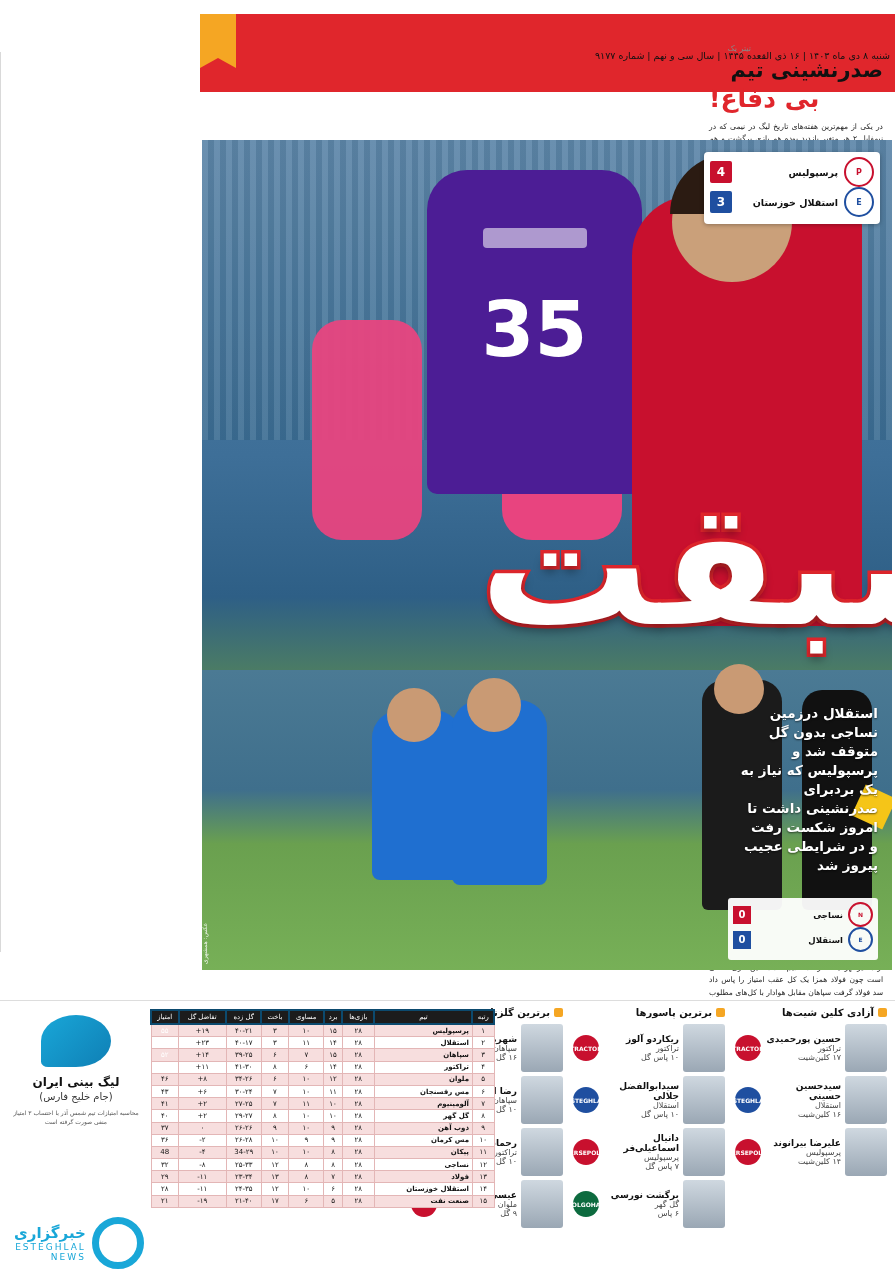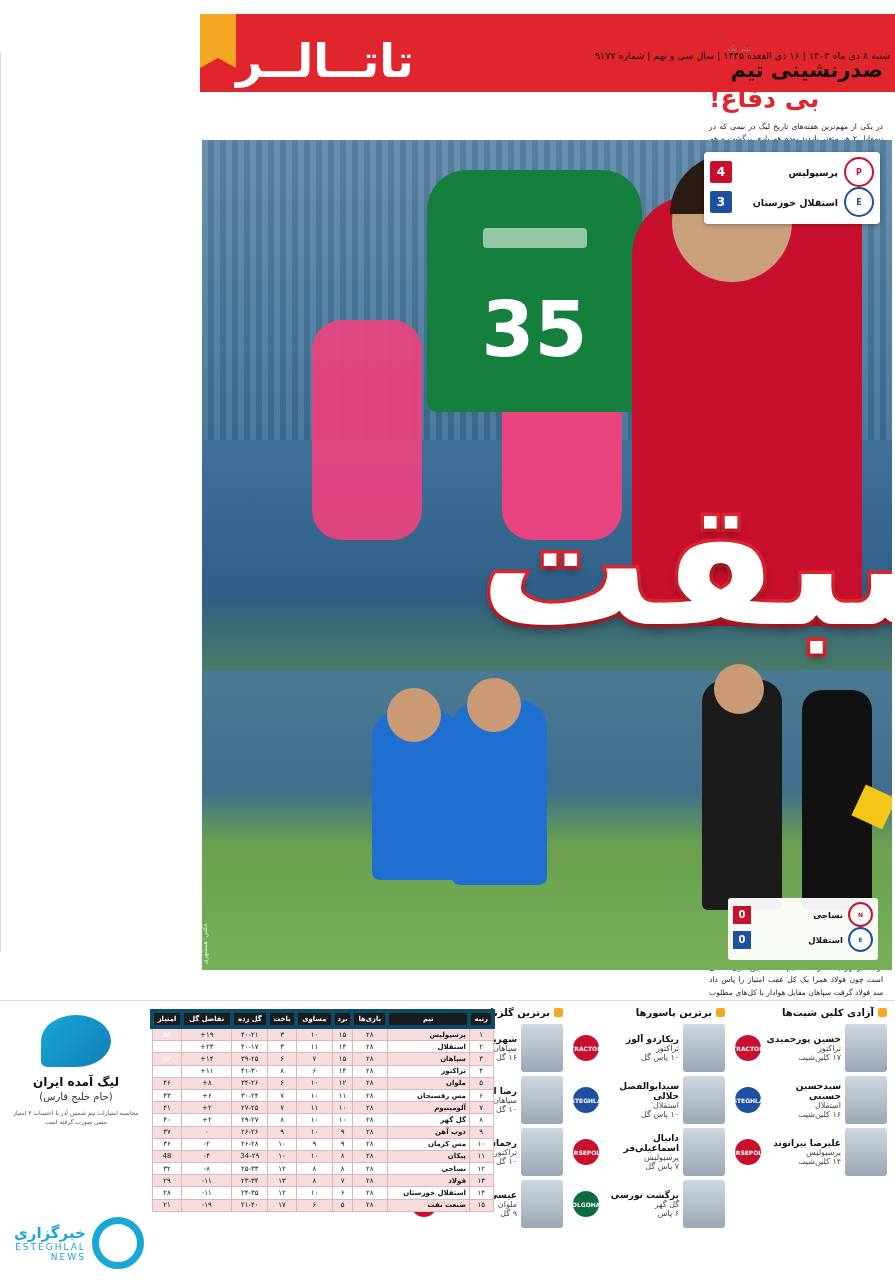--- a/index.html
+++ b/index.html
@@ -27,21 +27,21 @@
   .vrule{position:absolute;top:52px;left:0;width:1px;height:900px;background:#d9d9d9;}
 
   
   .main-photo{position:absolute;top:140px;left:202px;width:690px;height:830px;background:#2a6ca8;overflow:hidden;}
   .photo-sky{position:absolute;inset:0;background:linear-gradient(180deg,#4f7fa8 0%,#3e6f98 38%,#2e5f86 55%,#5f8f4e 70%,#6aa04f 100%);}
   .crowd{position:absolute;top:0;left:0;width:690px;height:300px;background:
      repeating-linear-gradient(90deg, rgba(255,255,255,.10) 0 6px, rgba(0,0,0,.05) 6px 12px),
      linear-gradient(180deg,#5e86a8,#3b6d92);opacity:.9;}
   .pitch{position:absolute;bottom:0;left:0;width:690px;height:250px;background:linear-gradient(180deg,#76ad55,#5d994a);}
   .pitch-line{position:absolute;bottom:112px;left:0;width:690px;height:4px;background:rgba(255,255,255,.75);}
-  .player-blue{position:absolute;top:30px;left:225px;width:215px;height:242px;background:#15803d;border-radius:40px 40px 10px 10px;}
+  .player-blue{position:absolute;top:30px;left:225px;width:215px;height:324px;background:#4c1d95;border-radius:40px 40px 10px 10px;}
   .player-blue .num{position:absolute;top:115px;left:0;width:215px;text-align:center;color:#fff;font-size:76px;font-weight:bold;font-family:"DejaVu Sans",sans-serif;}
   .player-blue .chest{position:absolute;top:58px;left:56px;width:104px;height:20px;background:rgba(255,255,255,.55);border-radius:4px;}
   .player-red{position:absolute;top:56px;left:430px;width:230px;height:430px;background:#c8102e;border-radius:60px 30px 14px 14px;}
   .head-red{position:absolute;top:22px;left:470px;width:120px;height:120px;border-radius:50%;background:#caa07a;}
   .hair-red{position:absolute;top:14px;left:468px;width:124px;height:60px;border-radius:62px 62px 0 0;background:#2b1b12;}
   .pink-a{position:absolute;top:150px;left:300px;width:120px;height:250px;background:#e8447f;border-radius:30px;}
   .pink-b{position:absolute;top:180px;left:110px;width:110px;height:220px;background:#e8447f;border-radius:30px;opacity:.95;}
 
   
   .scorebox{position:absolute;top:12px;right:12px;width:176px;height:72px;background:#fff;border-radius:4px;box-shadow:0 1px 4px rgba(0,0,0,.3);direction:rtl;padding:5px 6px;box-sizing:border-box;}
@@ -82,21 +82,21 @@
   .stat-face{width:42px;height:48px;background:linear-gradient(180deg,#cfd8e0,#9aa7b4);border-radius:3px;}
   .stat-txt{flex:1;text-align:right;}
   .stat-name{font-size:9px;font-weight:bold;color:#111;}
   .stat-club{font-size:8px;color:#444;}
   .stat-val{font-size:8px;color:#444;}
   .stat-badge{width:26px;height:26px;border-radius:50%;display:flex;align-items:center;justify-content:center;font-size:6px;font-weight:bold;color:#fff;background:#c8102e;}
 
   
   .table-wrap{position:absolute;top:8px;left:150px;width:345px;direction:rtl;}
   table.lt{border-collapse:collapse;width:345px;font-size:7px;}
-  table.lt th{background:#1c1c1c;color:#fff;font-size:6.8px;padding:2px 1px;border:4px solid #0c4a6e;font-weight:bold;}
+  table.lt th{background:#1c1c1c;color:#fff;font-size:6.8px;padding:2px 1px;border:2px solid #0c4a6e;font-weight:normal;}
   table.lt td{padding:1.6px 1px;border:1px solid #e3b6b6;text-align:center;color:#111;}
   table.lt td.name{text-align:right;padding-right:3px;font-weight:bold;}
   table.lt tr:nth-child(odd) td{background:#f7dede;}
   table.lt tr:nth-child(even) td{background:#fff;}
   table.lt td.hl{background:#c8102e;color:#fff;font-weight:normal;}
 
   
   .brandblock{position:absolute;top:14px;left:8px;width:136px;text-align:center;direction:rtl;}
   .brand-swoosh{width:70px;height:52px;margin:0 auto;border-radius:50% 50% 50% 10%;background:linear-gradient(135deg,#19a7d8,#0f7fb5);}
   .brand-t1{font-size:12px;font-weight:bold;color:#111;margin-top:8px;}
@@ -110,21 +110,20 @@
   .wm-tx2{font-size:9px;color:#19a7d8;letter-spacing:2px;}
 </style>
 </head>
 <body>
 
 <div class="page">
 
   <div class="masthead">
     <div class="mast-red"></div>
     <div class="mast-flag"></div>
-    <div class="mast-sub">تاتــالــر</div>
     <div class="mast-dateline">شنبه ۸ دی ماه ۱۴۰۳ | ۱۶ ذی القعده ۱۴۴۵ | سال سی و نهم | شماره ۹۱۷۷</div>
   </div>
 
   <div class="col-article">
     <div class="tag-badge">تیتر یک</div>
     <div class="art-title1">صدرنشینی تیم</div>
     <div class="art-title2">بی دفاع!</div>
     <div class="art-body">در یکی از مهم‌ترین هفته‌های تاریخ لیگ در نیمی که در نیمفایل ۲ هر متغیر بازدید بوده هم بازی برگشت و هم مسیر جدیدی را از رفتنش گرفت. پرسپولیس مدت‌ها منتظر بازی استقلال در قالب شهر بود تا با توقف احتمالی این تیم صدر جدول را از رقیب این پیش باقیه امان جای کمال و لست‌نقال مسئولی بینی می‌ماند بازی پرسپولیس در ایران به شکلی در آمد که طبی از هواداران سرخ خویش در فاصله ۲ بعد با ناامیدی ورزشگاه را ترک کرده باشند بازی پرسپولیس و استقلال خوزستان خیلی عجیب آغاز شد. دقیقه ۴ و در حالی که همه منتظر حملات میزبان بودند دانیال اسماعیلی‌فر در زمین خودش این خرد و نوبه با آنها پا رسیده بعد هم کمانی را کار به راهش از نظر خدا حکایت و حرکت بیان خورد و نشان داد چقدر حریف را دست کم گرفته است شوت مهاجم استقلال میزبان را هم تسلیم کرده و ایرانی اما درست در همان دقیقه‌ای که زننده که هفته گذشته از شناسی کل خورد بودند آنهادر زمین خودش وقتی در شروع از سیستمی کل خورد شد کنایه ار هدر رفته و نیمفایل را ۲ سر صفر بازنده به خشکش رفتند. اما هیچ‌کس باقی می‌ماند از این هفته قرار است برخاستنی آن اتفاق دارد برای آنها ارج دهد. پرسپولیس و استقلال خوزستان در ورزشگاه آزادی و نیمفایل ۲ بر صفر به سود استقلال آبادگردی نیود اما این اتفاق با کل‌های لیو و ستور کاظمی در دقایق ۲۵ و ۴۵ رقم خورد. خط دفاعی پرسپولیس در غیاب گواردی که کاملاً آشفته عمل کرد و کاظمی کم‌تر کل فصل فقط یک کل زده بودند یک نمونه کامل به پرسپولیس را تیم اوسمار ۳ سر صفر باز نده‌بخش رفت و بیرامند به باز ماند بانش اسماعیلی‌فر برای دومین شوت‌هایش اتفاق با کل‌های لیو دستور کاظمی در دقایق آغاز کرد او امری خدشه‌بود علی معنی را به‌جای سرودن ریگی و فرمی به زمین فرستاده تیم مهمان در اوایل این نیمه دیگر با کار اصلی و ۱ آمد دست ما مقاوم در لوای امر تیم همه‌جان باز ما بود تا زمانی که امری در سرودی به نحوه‌ی جبران سخت از استقلال وسوسه می‌ماند از هر رست و به راه بسیار یافت بیشتر است. این کار را درست و وسعت از آن کل‌های بعدی بکلی باقی از رازی و رسیدت دانیال اسماعیلی‌فر عیسی آل کثیر و بالاخره از این ورود به رقابت‌های تله‌شده کل‌های بعدی آن را این تازه مهمان‌سازی تیم‌ها بسیار خیلی لحظه این یکی از مهم‌ترین و تعالی فصل پرسپولیس یحیی تسلیم شده و با دیگرانی مساوی کرد بر پرسپولیس با درگاه ۳ کل در این بازی میزان بهترین هفته‌های لیگ را است ساخته امامه شهرداری از روز آخر خلاصی شد.</div>
     <div class="sub-head">
       <span class="sq"></span>
@@ -179,20 +178,21 @@
       <div style="position:absolute;top:40px;left:170px;width:90px;height:170px;background:#1f6fd0;border-radius:28px 28px 8px 8px;"></div>
       <div style="position:absolute;top:30px;left:250px;width:95px;height:185px;background:#1f6fd0;border-radius:28px 28px 8px 8px;"></div>
       <div style="position:absolute;top:18px;left:185px;width:54px;height:54px;border-radius:50%;background:#c99a74;"></div>
       <div style="position:absolute;top:8px;left:265px;width:54px;height:54px;border-radius:50%;background:#c99a74;"></div>
       <div style="position:absolute;top:10px;left:500px;width:80px;height:230px;background:#1b1b1b;border-radius:22px 22px 6px 6px;"></div>
       <div style="position:absolute;top:-6px;left:512px;width:50px;height:50px;border-radius:50%;background:#c99a74;"></div>
       <div style="position:absolute;top:20px;left:600px;width:70px;height:220px;background:#111;border-radius:20px 20px 6px 6px;"></div>
       <div style="position:absolute;top:120px;left:655px;width:34px;height:34px;background:#f5c518;transform:rotate(25deg);"></div>
     </div>
 
+    <div class="caption-block">استقلال درزمین نساجی بدون گل متوقف شد و پرسپولیس که نیاز به یک بردبرای صدرنشینی داشت تا امروز شکست رفت و در شرایطی عجیب پیروز شد</div>
 
     <div class="mini-score">
       <div class="mini-row">
         <span class="mini-logo">N</span>
         <span class="mini-name">نساجی</span>
         <span class="mini-num">0</span>
       </div>
       <div class="mini-row">
         <span class="mini-logo blue">E</span>
         <span class="mini-name">استقلال</span>
@@ -505,21 +505,21 @@
               <td>۲۱-۴۰</td>
               <td>۱۹-</td>
               <td>۲۱</td>
             </tr>
           </tbody>
       </table>
     </div>
 
     <div class="brandblock">
       <div class="brand-swoosh"></div>
-      <div class="brand-t1">لیگ آمده ایران</div>
+      <div class="brand-t1">لیگ بینی ایران</div>
       <div class="brand-t2">(جام خلیج فارس)</div>
       <div class="brand-note">محاسبه امتیازات تیم شمس آذر با احتساب ۳ امتیاز منفی صورت گرفته است</div>
     </div>
 
     <div class="wm">
       <div class="wm-ring"></div>
       <div>
         <div class="wm-tx1">خبرگزاری</div>
         <div class="wm-tx2">ESTEGHLAL</div>
         <div class="wm-tx2">NEWS</div>

